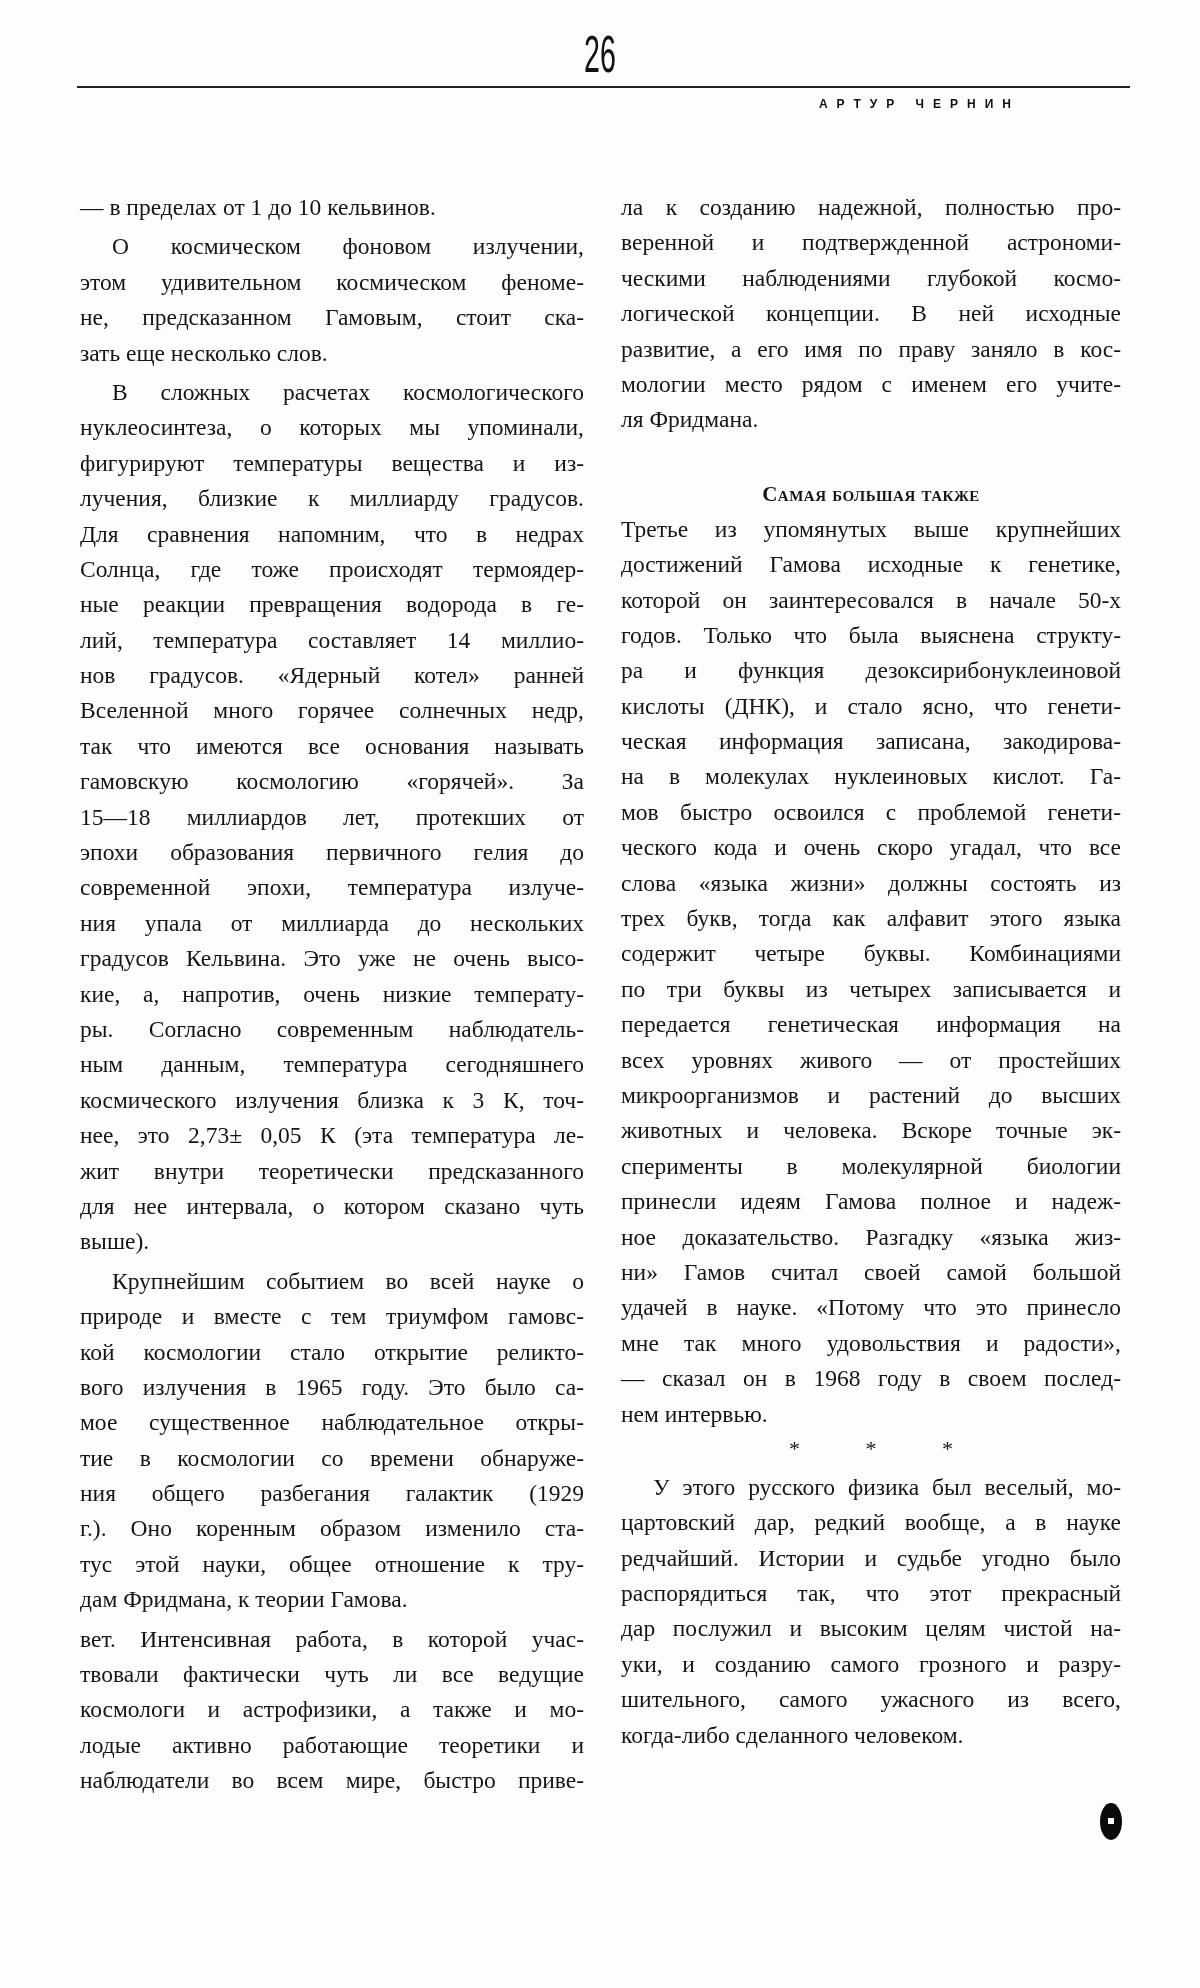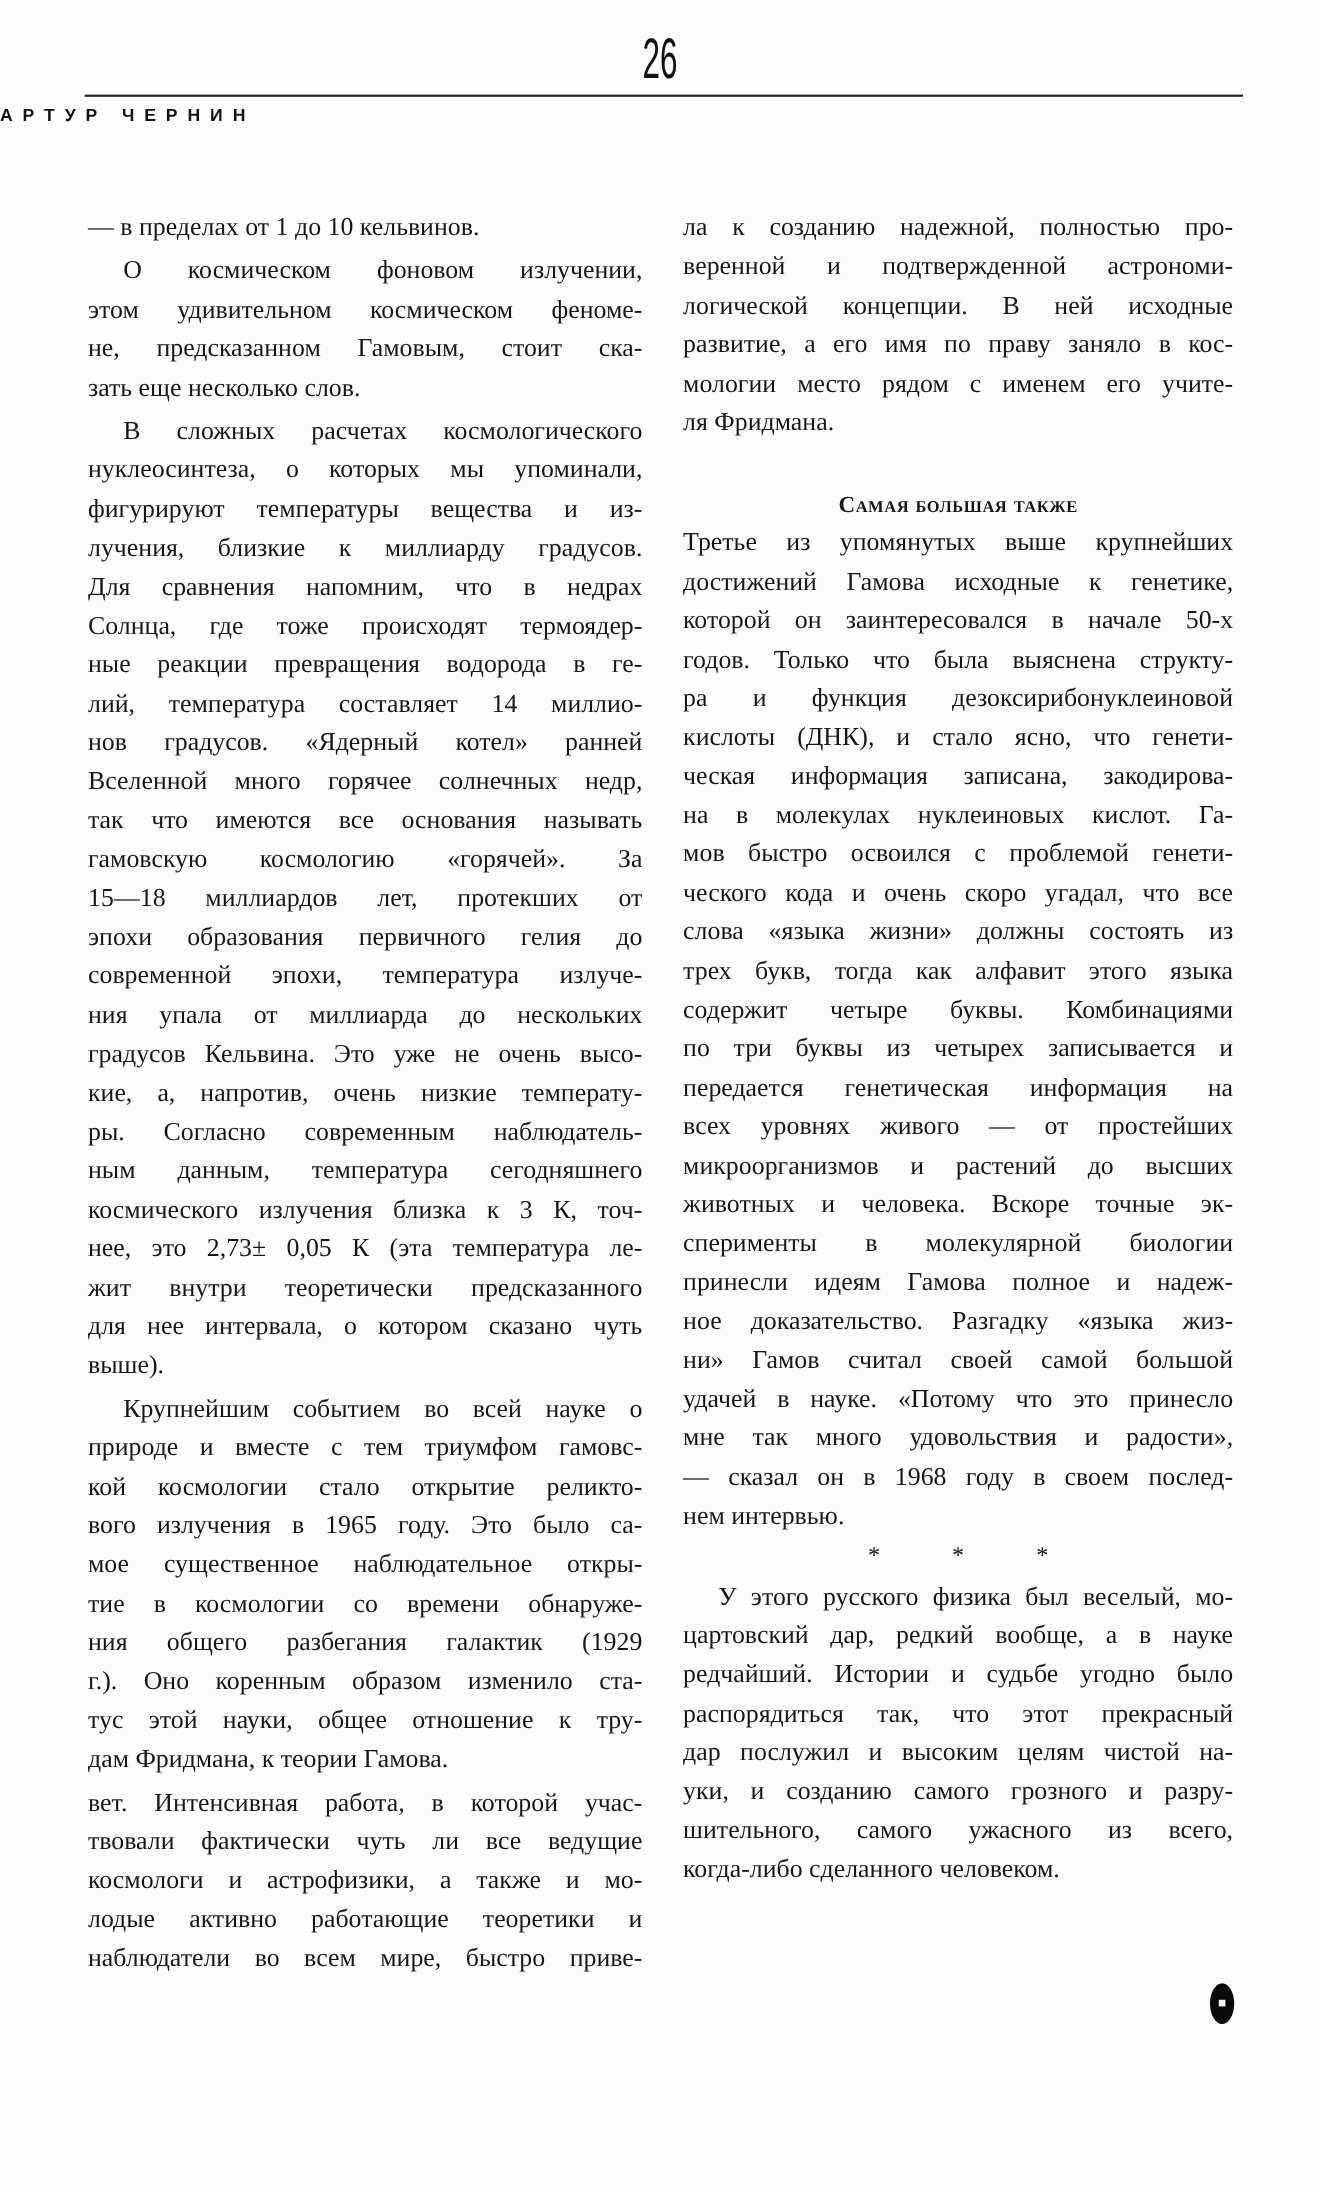--- a/index.html
+++ b/index.html
@@ -2,22 +2,22 @@
 <html><head>
 <meta charset="utf-8">
 <style>
   html, body { margin:0; padding:0; background:#fdfdfb; }
   body { width:1200px; height:1988px; position:relative; overflow:hidden; color:#151515;
          font-family:"Liberation Serif", "DejaVu Serif", serif; }
   .page-number { position:absolute; left:0; width:1200px; top:26px; text-align:center;
          font-family:"Liberation Sans Narrow","Liberation Sans", sans-serif; font-size:52px;
          line-height:56px; transform:scaleX(0.55); transform-origin:600px 0; color:#111; font-weight:400; }
   .header-rule { position:absolute; left:77px; width:1053px; top:86px; height:2px; background:#222; }
-  .running-head { position:absolute; left:0; width:1020px; top:97px; text-align:left;
-         font-family:"Liberation Sans", sans-serif; font-size:16px; font-weight:700; letter-spacing:9px; color:#111; }
+  .running-head { position:absolute; left:0; width:1020px; top:97px; text-align:right;
+         font-family:"Liberation Sans", sans-serif; font-size:12px; font-weight:700; letter-spacing:9px; color:#111; }
   .column { position:absolute; top:190px; }
   .col-left { left:80px; width:504px; }
   .col-right { left:621px; width:500px; }
   .line { display:block; height:35.4px; line-height:35.4px; font-size:23.5px; white-space:nowrap;
           text-align:justify; text-align-last:justify; }
   .line.last { text-align:left; text-align-last:left; }
   .line.indent { padding-left:32px; }
   .gap { display:block; height:4px; }
   .gap-big { display:block; height:38px; }
   .heading { display:block; height:36px; line-height:36px; text-align:center; font-size:21px;
@@ -81,20 +81,21 @@
   <span class="line">вет. Интенсивная работа, в которой учас-</span>
   <span class="line">твовали фактически чуть ли все ведущие</span>
   <span class="line">космологи и астрофизики, а также и мо-</span>
   <span class="line">лодые активно работающие теоретики и</span>
   <span class="line">наблюдатели во всем мире, быстро приве-</span>
 </div>
 
 <div class="column col-right">
   <span class="line">ла к созданию надежной, полностью про-</span>
   <span class="line">веренной и подтвержденной астрономи-</span>
+  <span class="line">ческими наблюдениями глубокой космо-</span>
   <span class="line">логической концепции. В ней исходные</span>
   <span class="line">развитие, а его имя по праву заняло в кос-</span>
   <span class="line">мологии место рядом с именем его учите-</span>
   <span class="line last">ля Фридмана.</span>
   <span class="gap-big"></span>
   <span class="heading">Самая большая также</span>
   <span class="line">Третье из упомянутых выше крупнейших</span>
   <span class="line">достижений Гамова исходные к генетике,</span>
   <span class="line">которой он заинтересовался в начале 50-х</span>
   <span class="line">годов. Только что была выяснена структу-</span>

